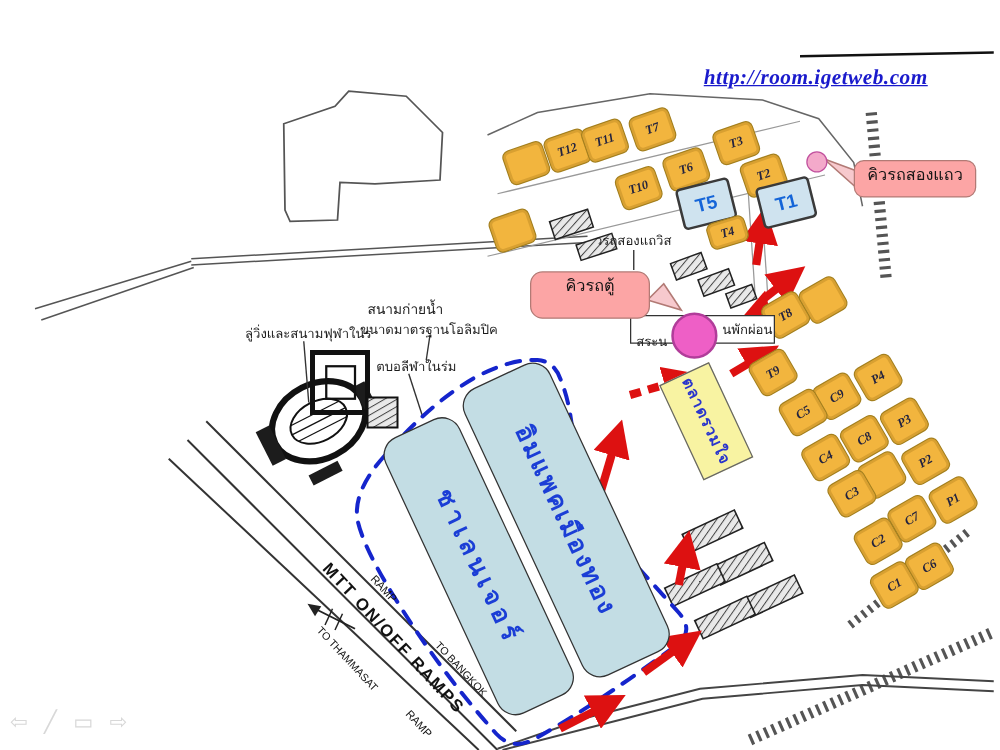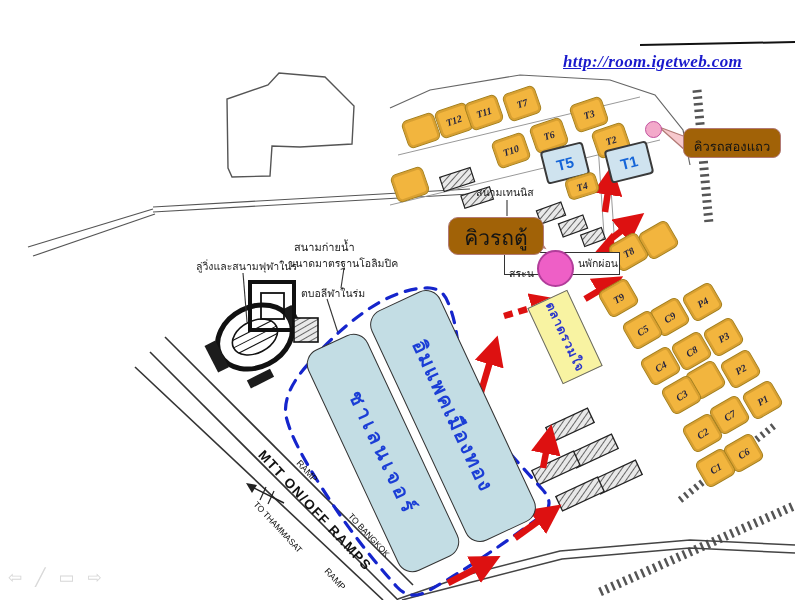--- a/index.html
+++ b/index.html
@@ -22,22 +22,22 @@
   .hall{position:absolute;background:#c3dde4;border:1.6px solid #333;border-radius:16px;}
   .hall .htxt{position:absolute;left:50%;top:50%;transform:translate(-50%,-50%) rotate(90deg);
        white-space:nowrap;font-weight:bold;color:#1b3ed6;font-family:"Liberation Serif",serif;}
   .market{position:absolute;background:#f8f3a2;border:1.2px solid #666;}
   .market .htxt{position:absolute;left:50%;top:50%;transform:translate(-50%,-50%) rotate(90deg);
        white-space:nowrap;font:bold 12.5px "Liberation Serif",serif;color:#2a35cc;letter-spacing:1px;}
   
   .mlabel{position:absolute;color:#1c1c1c;font-size:10.5px;white-space:nowrap;
        font-family:"Liberation Serif",serif;}
   
-  .callout{position:absolute;background:#a16207;border:1.6px solid #b27a75;border-radius:10px;
-       display:flex;align-items:flex-end;justify-content:center;color:#141414;
+  .callout{position:absolute;background:#fca5a5;border:1.6px solid #b27a75;border-radius:10px;
+       display:flex;align-items:flex-start;justify-content:center;color:#141414;
        font-family:"Liberation Serif",serif;}
   .circle{position:absolute;border-radius:50%;}
   .pondbox{position:absolute;background:#fff;border:1.3px solid #333;display:flex;
        align-items:center;color:#222;font-size:10.5px;font-family:"Liberation Serif",serif;}
   .rot{white-space:nowrap;color:#111;font-family:"Liberation Sans",sans-serif;}
   .url{position:absolute;font:italic bold 17px "Liberation Serif",serif;color:#1a1acc;
        text-decoration:underline;letter-spacing:.4px;white-space:nowrap;cursor:pointer;}
   .navbar{position:absolute;left:8px;top:567px;display:flex;gap:13px;color:#d8d8d8;
        font-size:17px;user-select:none;}
   .navbar span{cursor:pointer;}
@@ -184,34 +184,34 @@
   <div class="blk rgt" style="left:644px;top:351px;">C4</div>
   <div class="blk rgt" style="left:689px;top:365px;"></div>
   <div class="blk rgt" style="left:724px;top:354px;">P2</div>
   <div class="blk rgt" style="left:665px;top:380px;">C3</div>
   <div class="blk rgt" style="left:713px;top:400px;">C7</div>
   <div class="blk rgt" style="left:746px;top:385px;">P1</div>
   <div class="blk rgt" style="left:686px;top:418px;">C2</div>
   <div class="blk rgt" style="left:727px;top:438px;">C6</div>
   <div class="blk rgt" style="left:699px;top:453px;">C1</div>
 
-  <div class="mlabel" style="left:476px;top:184px;">สนามเทนนิส</div>
+  <div class="mlabel" style="left:476px;top:184px;">วรถสองแถวิส</div>
   <div class="mlabel" style="left:196px;top:258px;">ลู่วิ่งและสนามฟุฬาในร</div>
   <div class="mlabel" style="left:294px;top:238px;font-size:11px;">สนามก่ายน้ำ</div>
   <div class="mlabel" style="left:288px;top:255px;">ขนาดมาตรฐานโอลิมปิค</div>
   <div class="mlabel" style="left:301px;top:285px;">ตบอลีฬาในร่ม</div>
 
   <div class="pondbox" style="left:504px;top:252px;width:114px;height:21px;">
     <span style="margin-left:4px;margin-top:20px;">สระน</span>
     <span style="margin-left:44px;">นพักผ่อน</span>
   </div>
   <div class="circle" style="left:537px;top:250px;width:33px;height:33px;background:#ee5fc6;border:2px solid #b13d9a;"></div>
   <div class="circle" style="left:645px;top:121px;width:15px;height:15px;background:#f3a9ca;border:1.4px solid #c2519e;"></div>
 
-  <div class="callout" style="left:448px;top:217px;width:94px;height:36px;font-size:21px;">
+  <div class="callout" style="left:424px;top:217px;width:94px;height:36px;font-size:13px;">
     <span>คิวรถตู้</span>
   </div>
   <div class="callout" style="left:683px;top:128px;width:96px;height:28px;font-size:13px;border-radius:8px;">
     <span>คิวรถสองแถว</span>
   </div>
 
   <div class="abs rot" style="left:225px;top:503px;width:180px;text-align:center;transform:rotate(47deg);
        font-weight:bold;font-size:13.5px;letter-spacing:1.5px;">MTT ON/OFF RAMPS</div>
   <div class="abs rot" style="left:282px;top:466px;width:50px;text-align:center;transform:rotate(47deg);font-size:9px;">RAMP</div>
   <div class="abs rot" style="left:310px;top:574px;width:50px;text-align:center;transform:rotate(47deg);font-size:9px;">RAMP</div>

